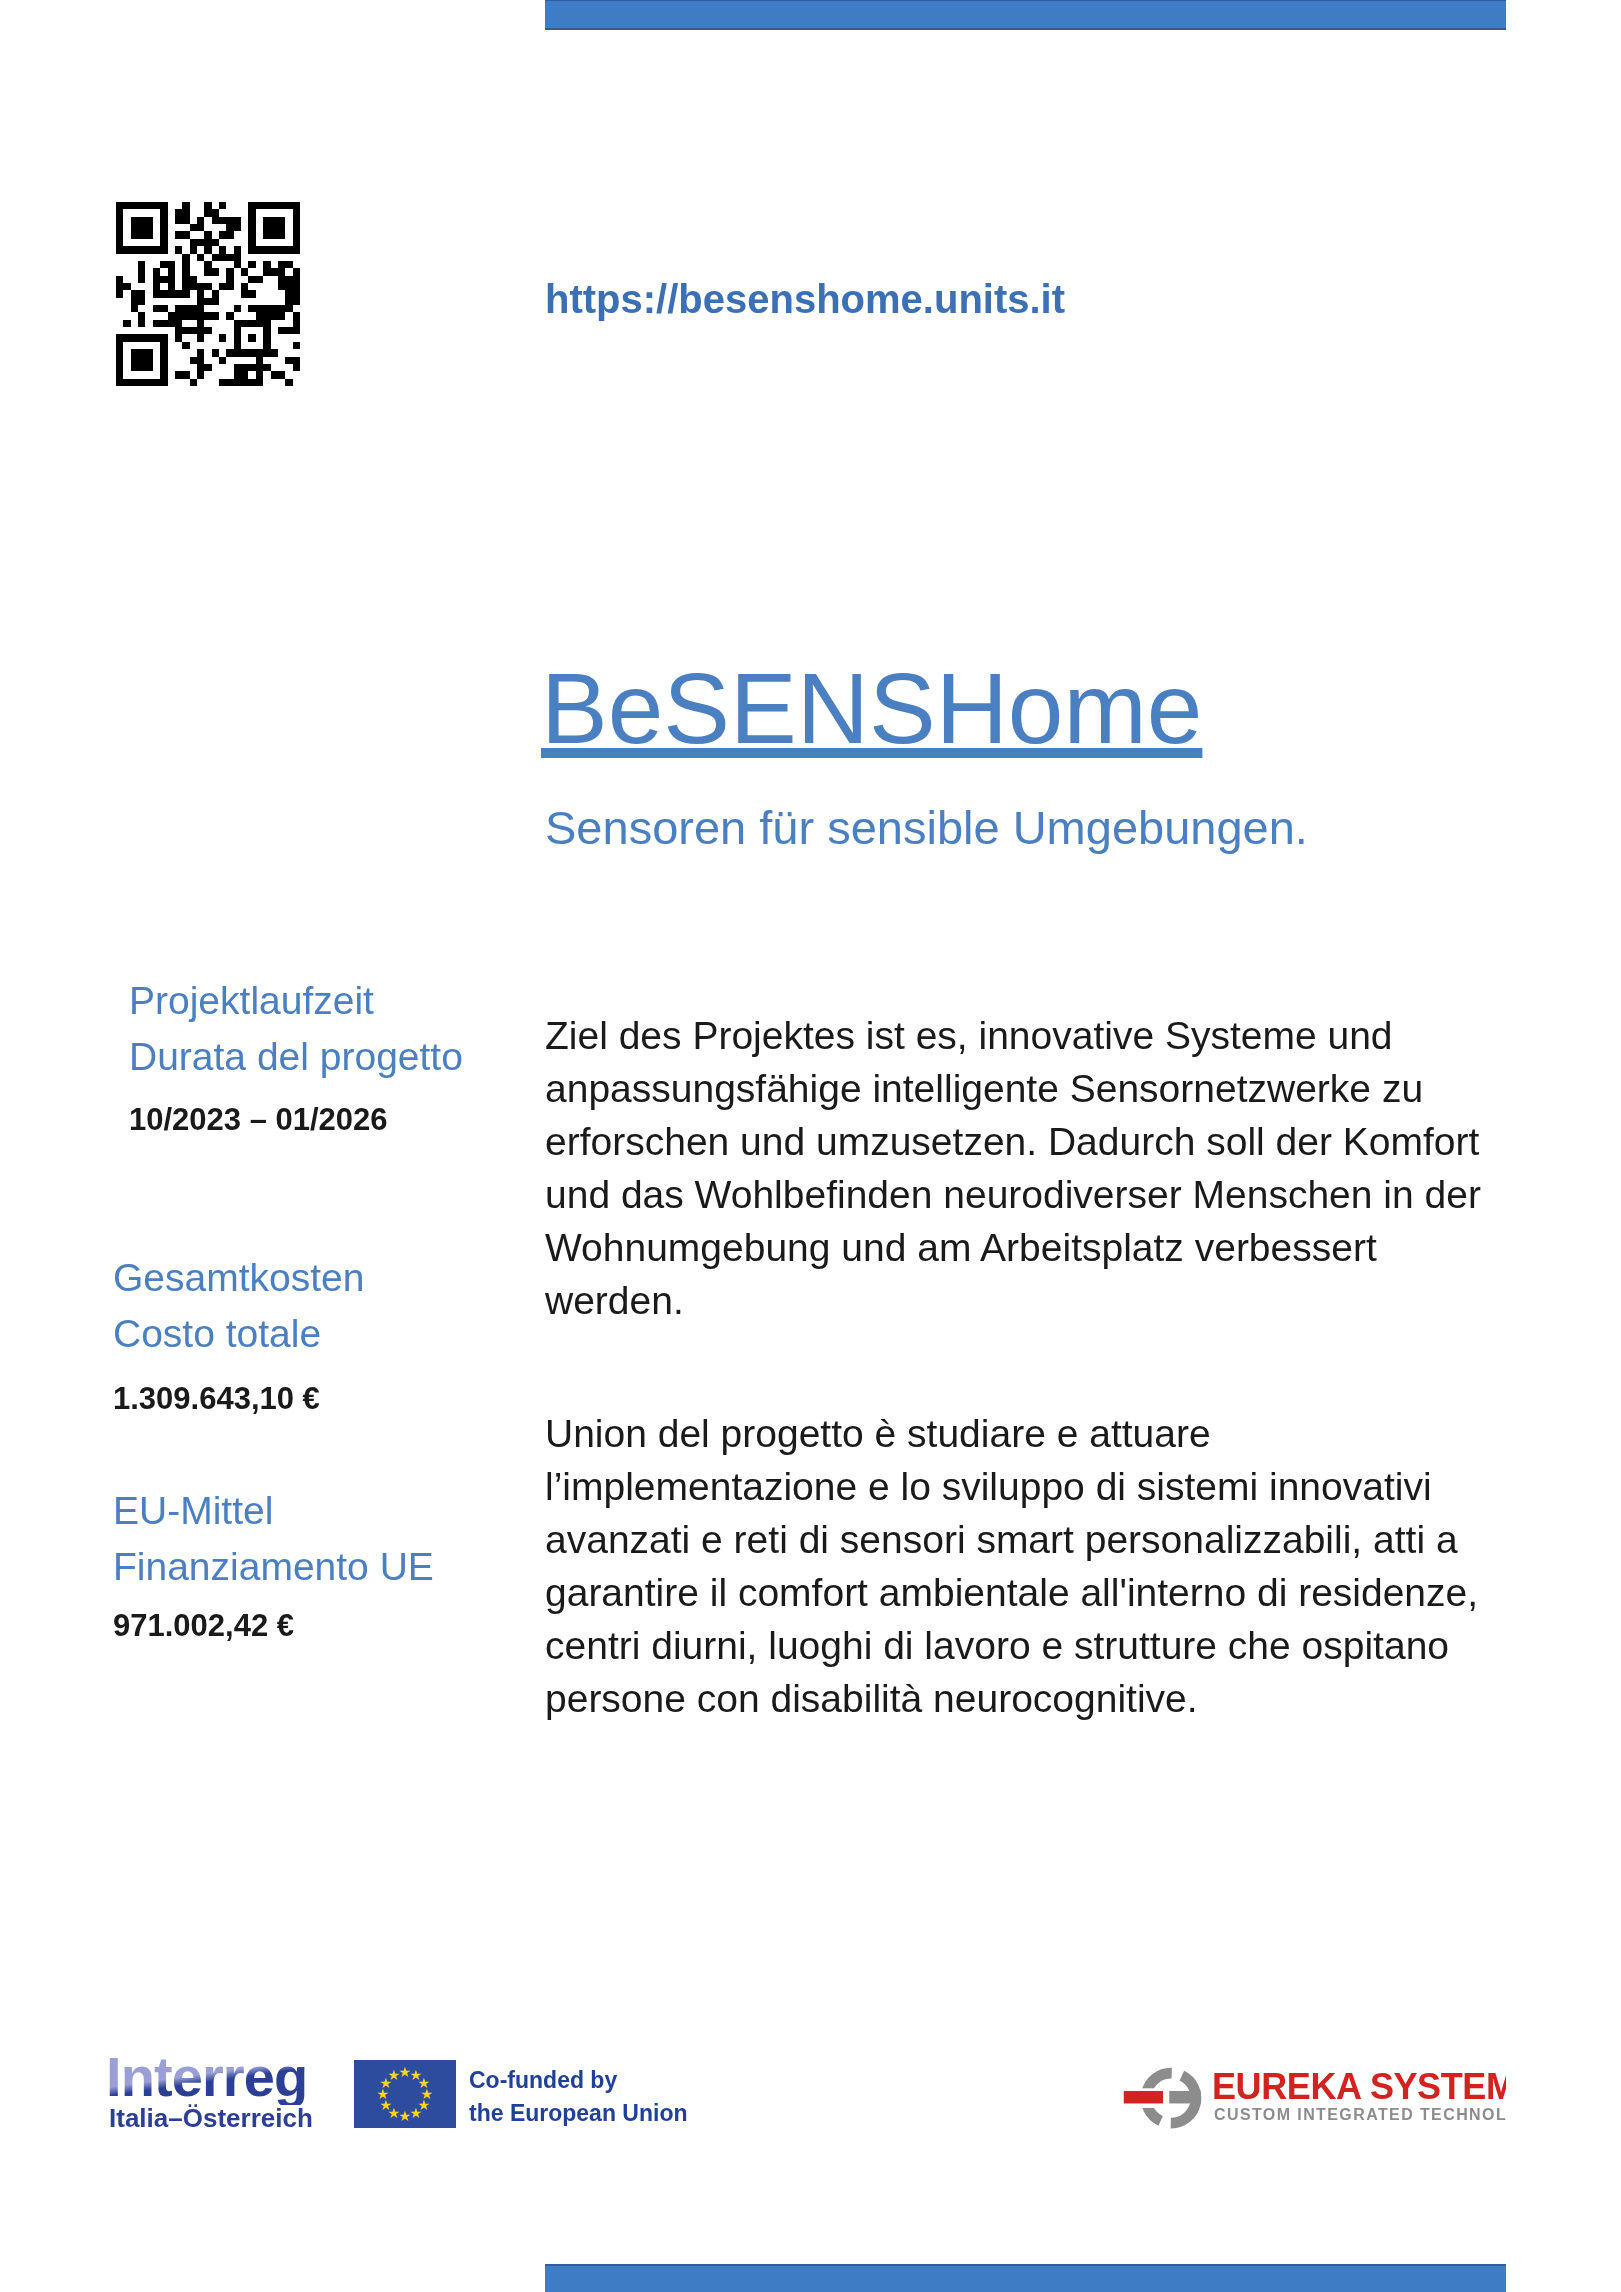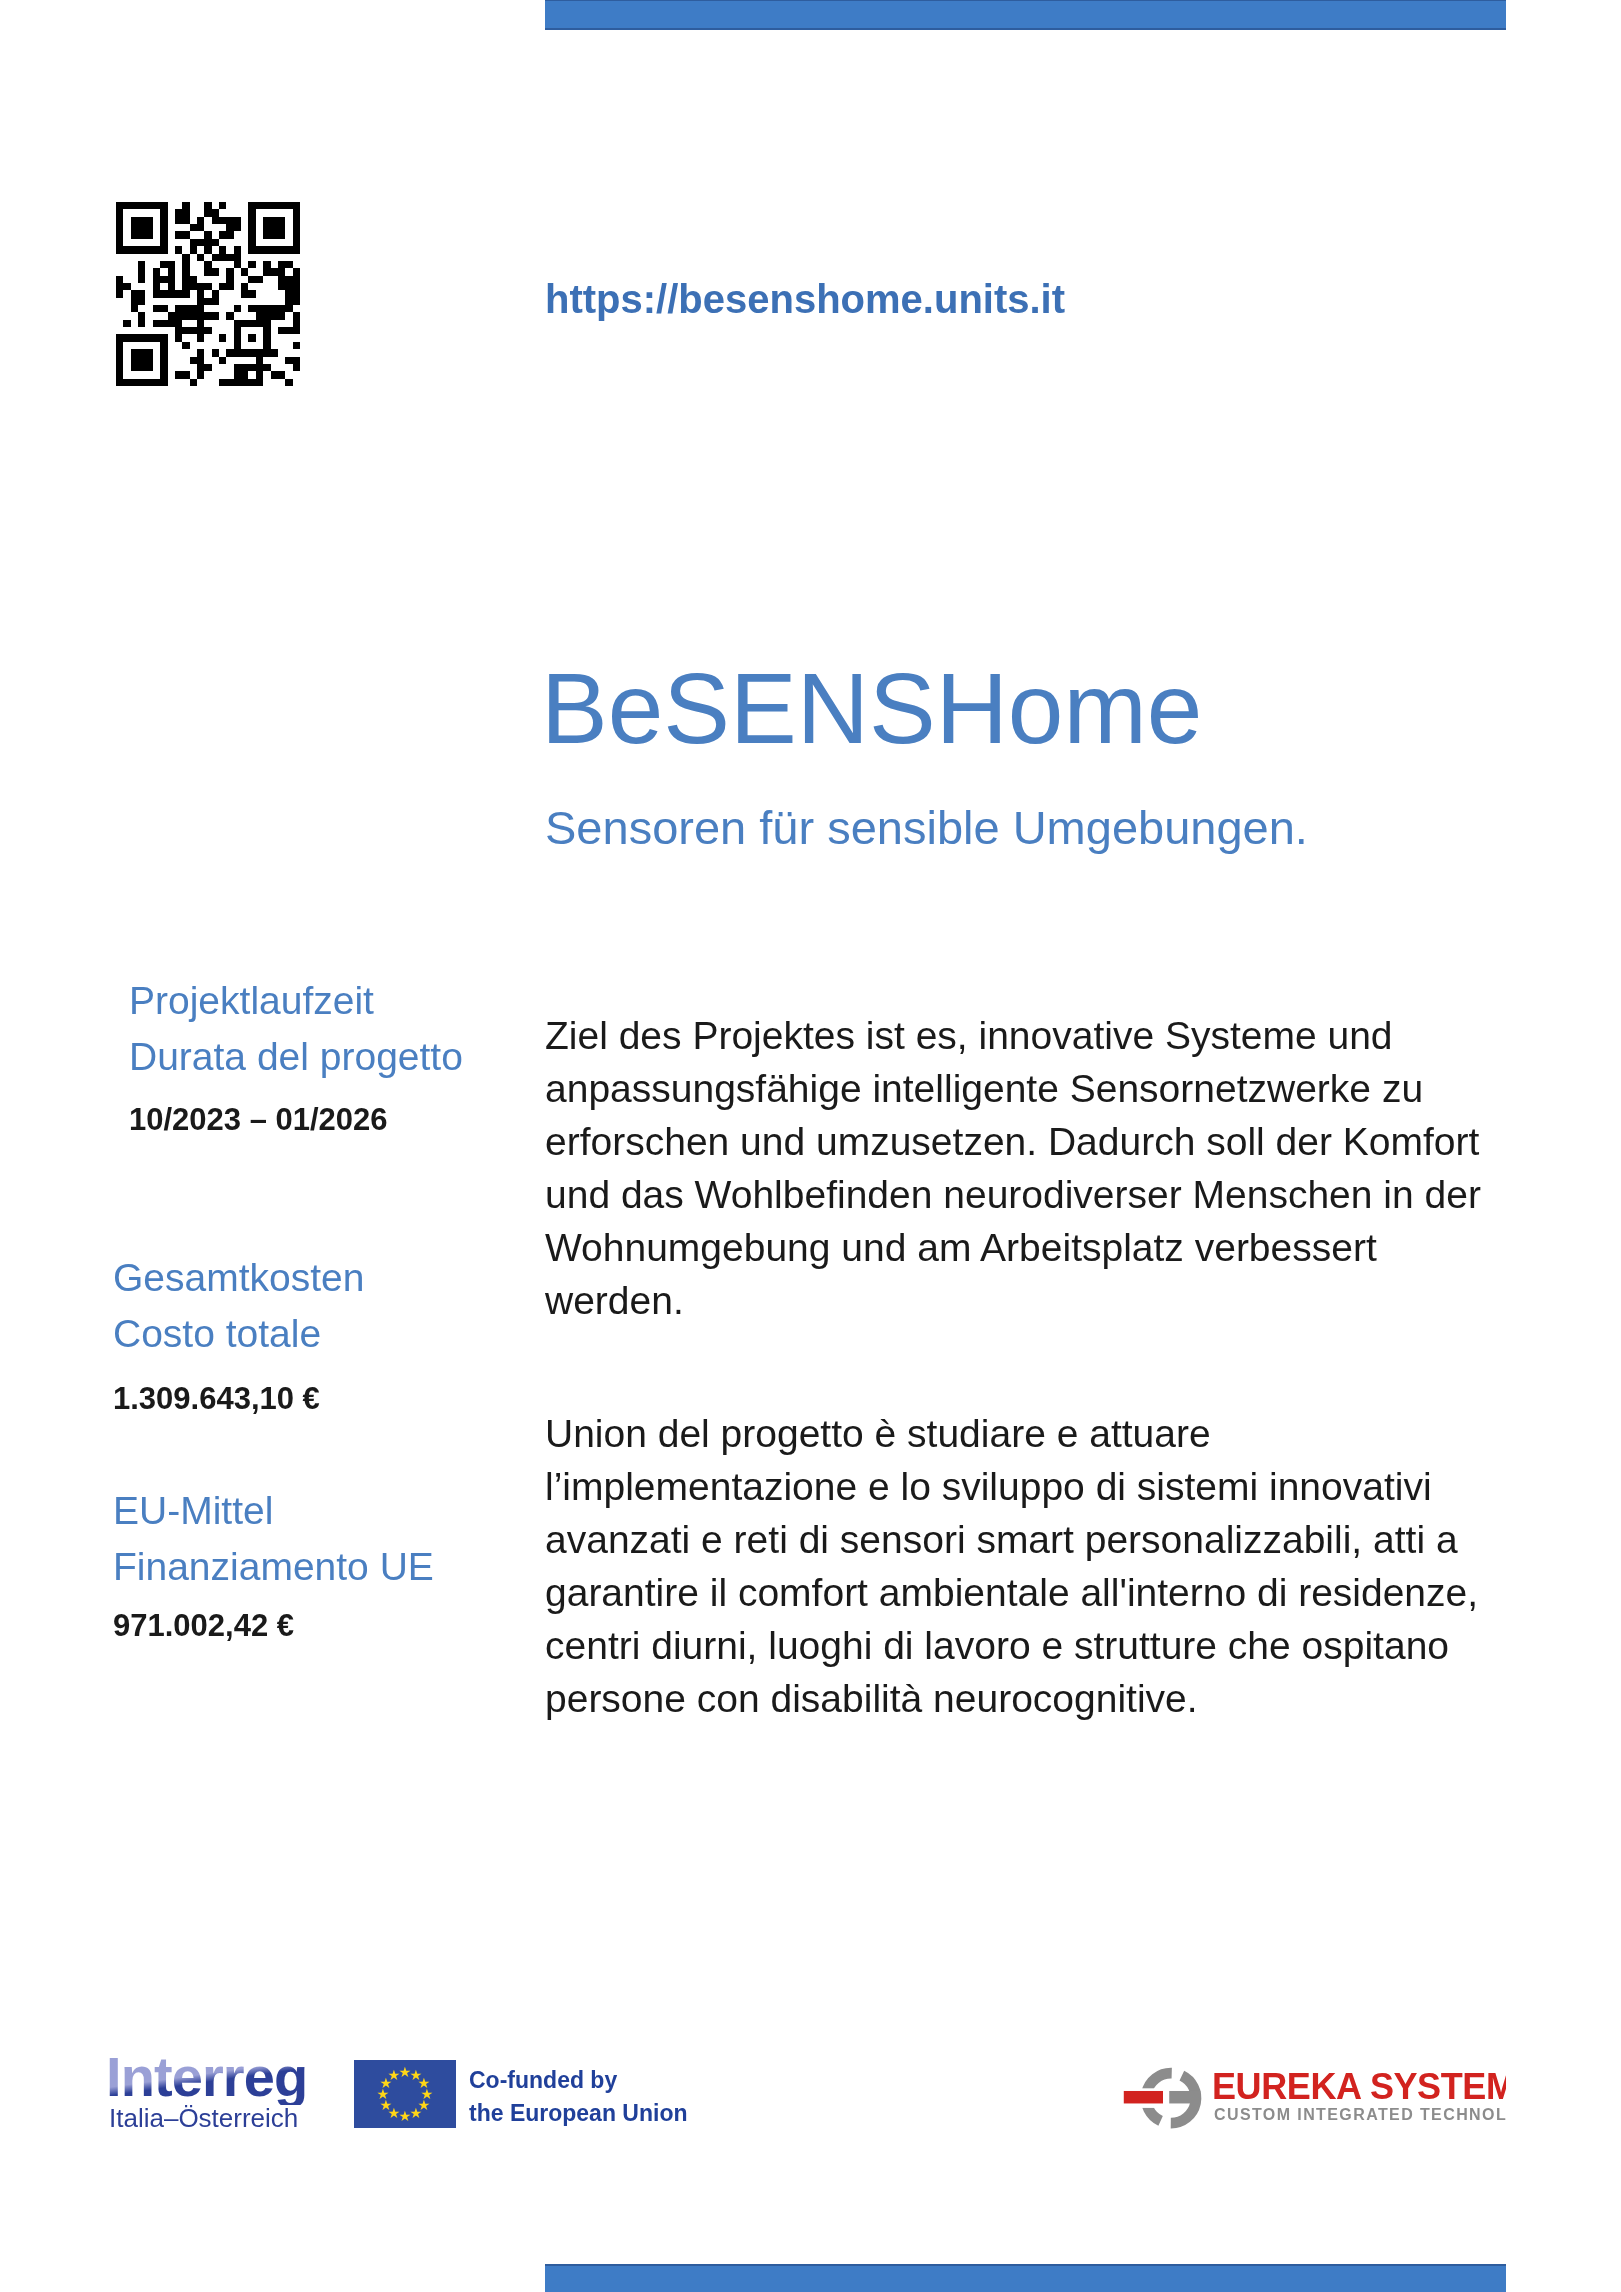--- a/index.html
+++ b/index.html
@@ -20,21 +20,21 @@
   
   .url {
     position:absolute; left:545px; top:279px;
     font-size:40px; font-weight:bold; color:var(--url-blue); line-height:1; white-space:nowrap;
     text-decoration:none; cursor:pointer;
   }
 
   
   .title {
     position:absolute; left:541px; top:658px;
-    font-size:100px; line-height:1; color:var(--accent); white-space:nowrap;
+    font-size:100px; line-height:1; color:var(--accent); white-space:nowrap;text-decoration:underline;
   }
   .subtitle { position:absolute; left:545px; font-size:47px; line-height:1; color:var(--accent); white-space:nowrap; }
   .subtitle.de { top:804px; }
   .subtitle.it { top:880px; }
 
   
   .fact { position:absolute; left:113px; }
   .fact .labels { font-size:39px; line-height:56px; color:var(--accent); white-space:nowrap; }
   .fact .value { font-size:31px; font-weight:bold; color:var(--text); white-space:nowrap; line-height:1; }
   .fact1 { top:973px;margin-left:16px; } .fact1 .value { margin-top:19px; }
@@ -52,21 +52,21 @@
     position:absolute; left:106px; top:2049px; font-size:56px; font-weight:800;
     letter-spacing:-0.9px; line-height:1; color:var(--interreg-dark); white-space:nowrap;
   }
   @supports (-webkit-background-clip: text) {
     .interreg-word {
       background:linear-gradient(172deg, var(--interreg-light) 0%, var(--interreg-light) 46%, var(--interreg-dark) 56%);
       -webkit-background-clip:text; background-clip:text; -webkit-text-fill-color:transparent;
     }
   }
   .interreg-region {
-    position:absolute; left:109px; top:2105px; font-size:26px; font-weight:400;
+    position:absolute; left:109px; top:2105px; font-size:26px; font-weight:700;
     color:var(--interreg-dark); line-height:1; white-space:nowrap;
   }
 
   .eu-flag { position:absolute; left:354px; top:2060px; width:102px; height:68px; background:var(--eu-blue); }
   .eu-flag .star { position:absolute; color:var(--eu-yellow); font-size:14.3px; line-height:1; transform:translate(-50%,-52%); }
   .eu-text {
     position:absolute; left:469px; top:2064px; font-size:23px; font-weight:700;
     line-height:33px; color:var(--eu-text); white-space:nowrap;
   }
 

